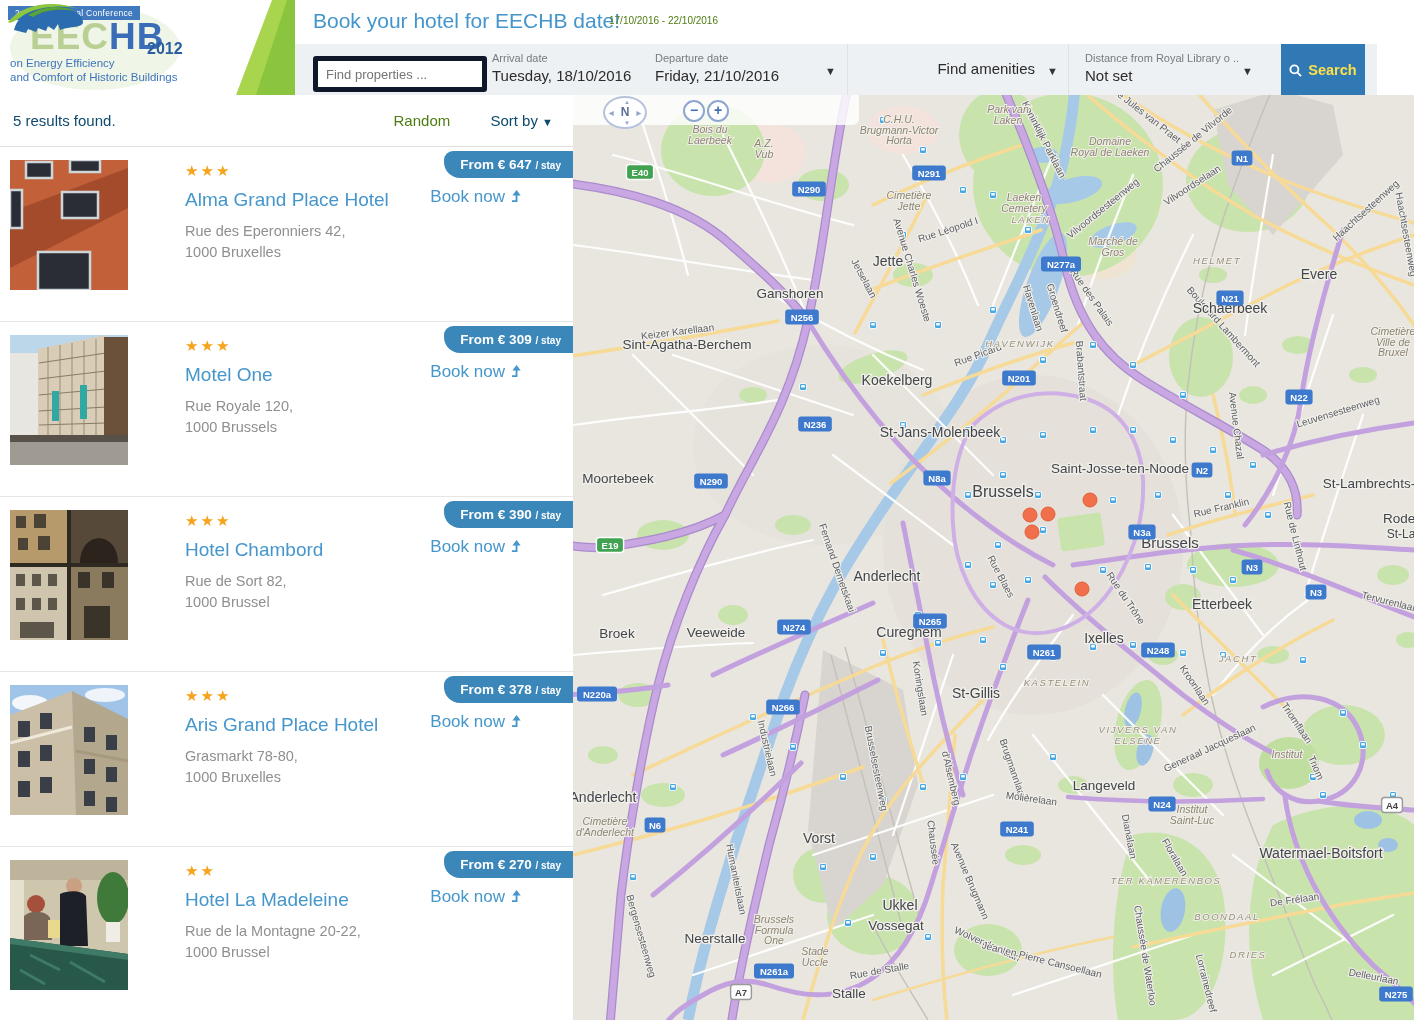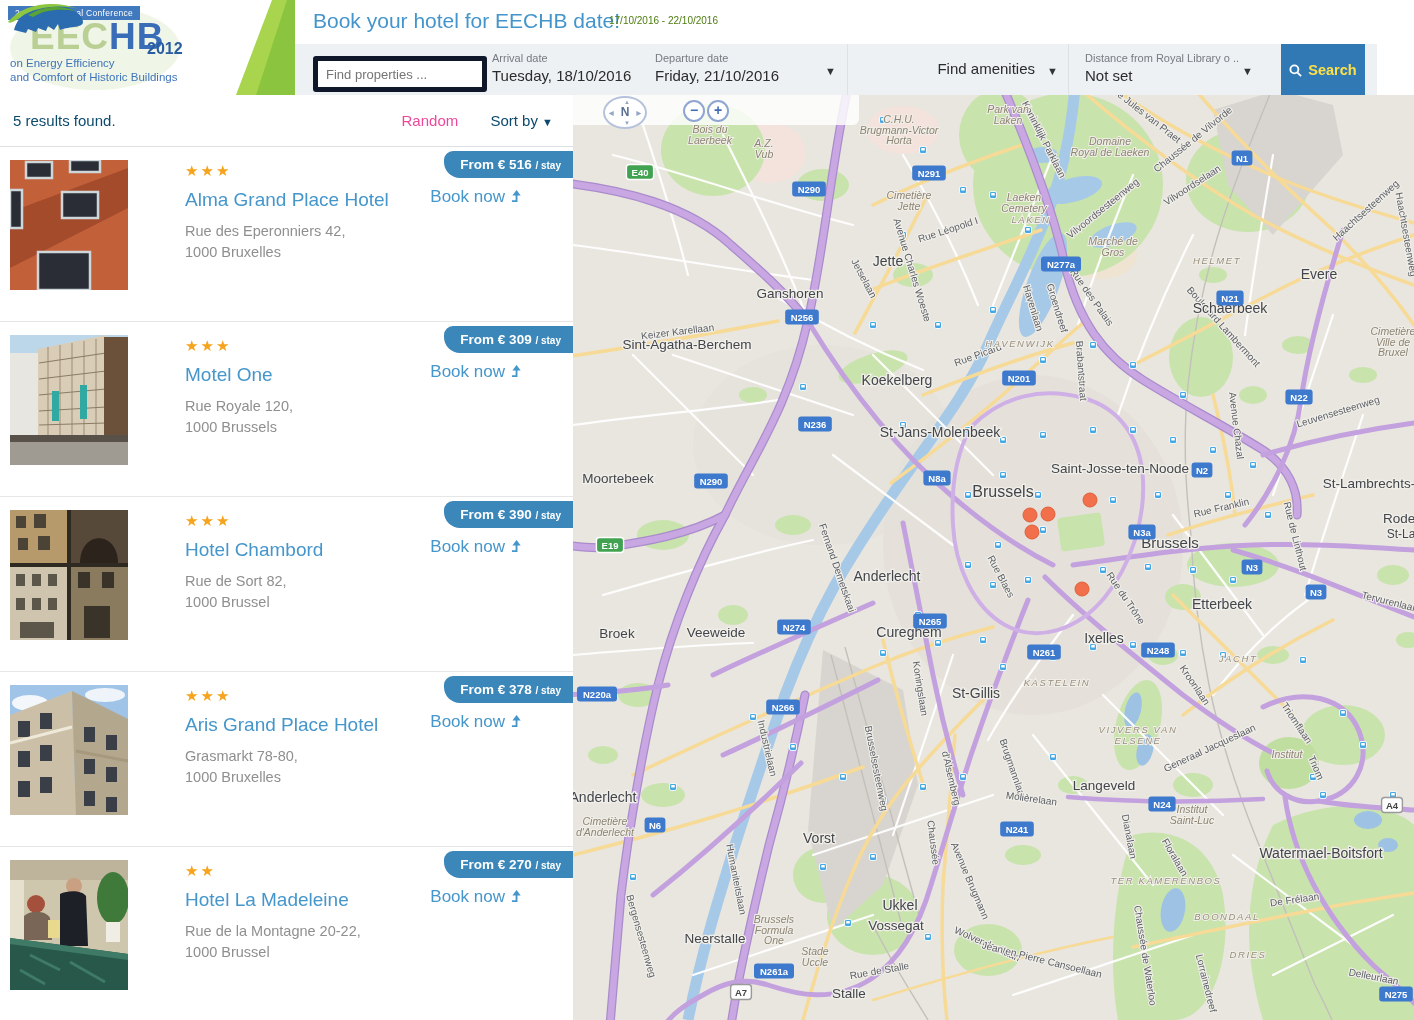--- a/index.html
+++ b/index.html
@@ -37,21 +37,21 @@
   #search-btn{position:absolute;left:986px;top:0;width:84px;height:51px;background:#3079b4;border:none;
               color:#fde047;font-size:14.5px;font-weight:bold;cursor:pointer;font-family:Liberation Sans, sans-serif}
   #search-btn svg{vertical-align:-2px;margin-right:6px}
   #searchbar-gap{left:1377px;top:44px;width:37px;height:51px;background:#fff}
 
   
   #list-panel{left:0;top:95px;width:573px;height:925px;background:#fff;overflow:hidden}
   #results-header{position:relative;height:51px;border-bottom:1px solid #e0e0e0}
   #results-header .count{position:absolute;left:13px;top:17px;font-size:15px;color:#0c4a6e}
   #results-header .sortwrap{position:absolute;right:20px;top:17px;font-size:15px}
-  #results-header .mode{color:#ec4899;margin-right:28px}
+  #results-header .mode{color:#4d7c0f;margin-right:36px}
   #results-header .sortby{color:#0c4a6e;cursor:pointer}
   .item{position:relative;height:174px;border-bottom:1px solid #e6e6e6;background:#fff}
   .photo{position:absolute;left:10px;top:13px;width:118px;height:130px;overflow:hidden;cursor:pointer}
   .stars{position:absolute;left:185px;top:15px;font-size:15px;color:#f6a41e;letter-spacing:2px}
   .hname{position:absolute;left:185px;top:42px;font-size:19px;color:#4596cb;cursor:pointer}
   .addr{position:absolute;left:185px;top:74px;font-size:14.5px;line-height:21px;color:#8f8f8f}
   .pricebadge{position:absolute;top:4px;right:0;height:27px;line-height:27px;background:#3b87ba;color:#fff;
               padding:0 12px 0 16px;border-radius:9px 0 0 16px;font-size:13.5px;font-weight:bold}
   .pricebadge .per{font-size:10px}
   .book{position:absolute;top:40px;right:50px;font-size:17px;color:#4596cb;cursor:pointer;white-space:nowrap}
@@ -149,21 +149,21 @@
           <rect x="28" y="92" width="52" height="38"></rect>
         </g>
       </svg>
     </div>
     <div class="stars">★★★</div>
     <div class="hname">Alma Grand Place Hotel</div>
     <div class="addr">
         <div>Rue des Eperonniers 42,</div>
         <div>1000 Bruxelles</div>
       </div>
-    <div class="pricebadge"><span>From € 516</span> <span class="per">/ stay</span></div>
+    <div class="pricebadge"><span>From € 647</span> <span class="per">/ stay</span></div>
     <div class="book"><span>Book now</span><svg width="12" height="13" viewBox="0 0 13 14">
           <path d="M1 13 h6 V6 h3.5 L6 0 1.5 6 H5 v5 H1 z" fill="#4596cb"></path>
         </svg></div>
   </div>
 
   <div class="item">
     <div class="photo">
       <svg width="118" height="130" viewBox="0 0 118 130">
         <rect width="118" height="130" fill="#bcd7ea"></rect>
         <rect x="0" y="18" width="30" height="88" fill="#e8e6e0"></rect>

